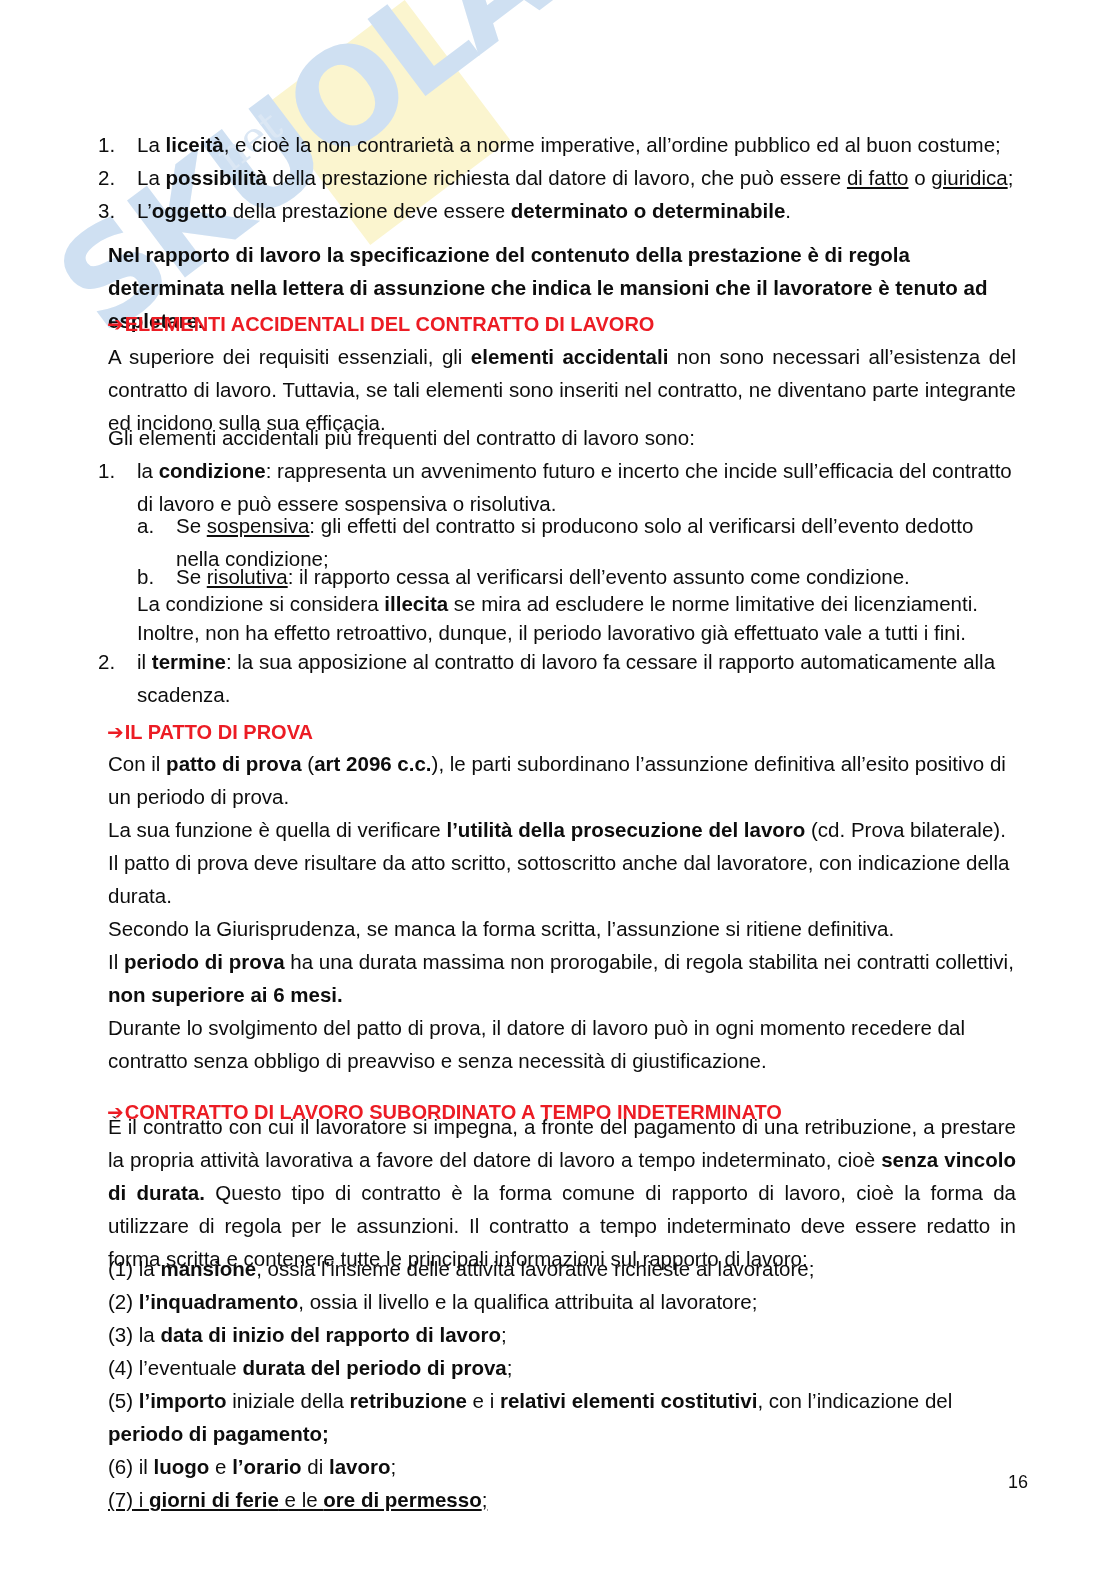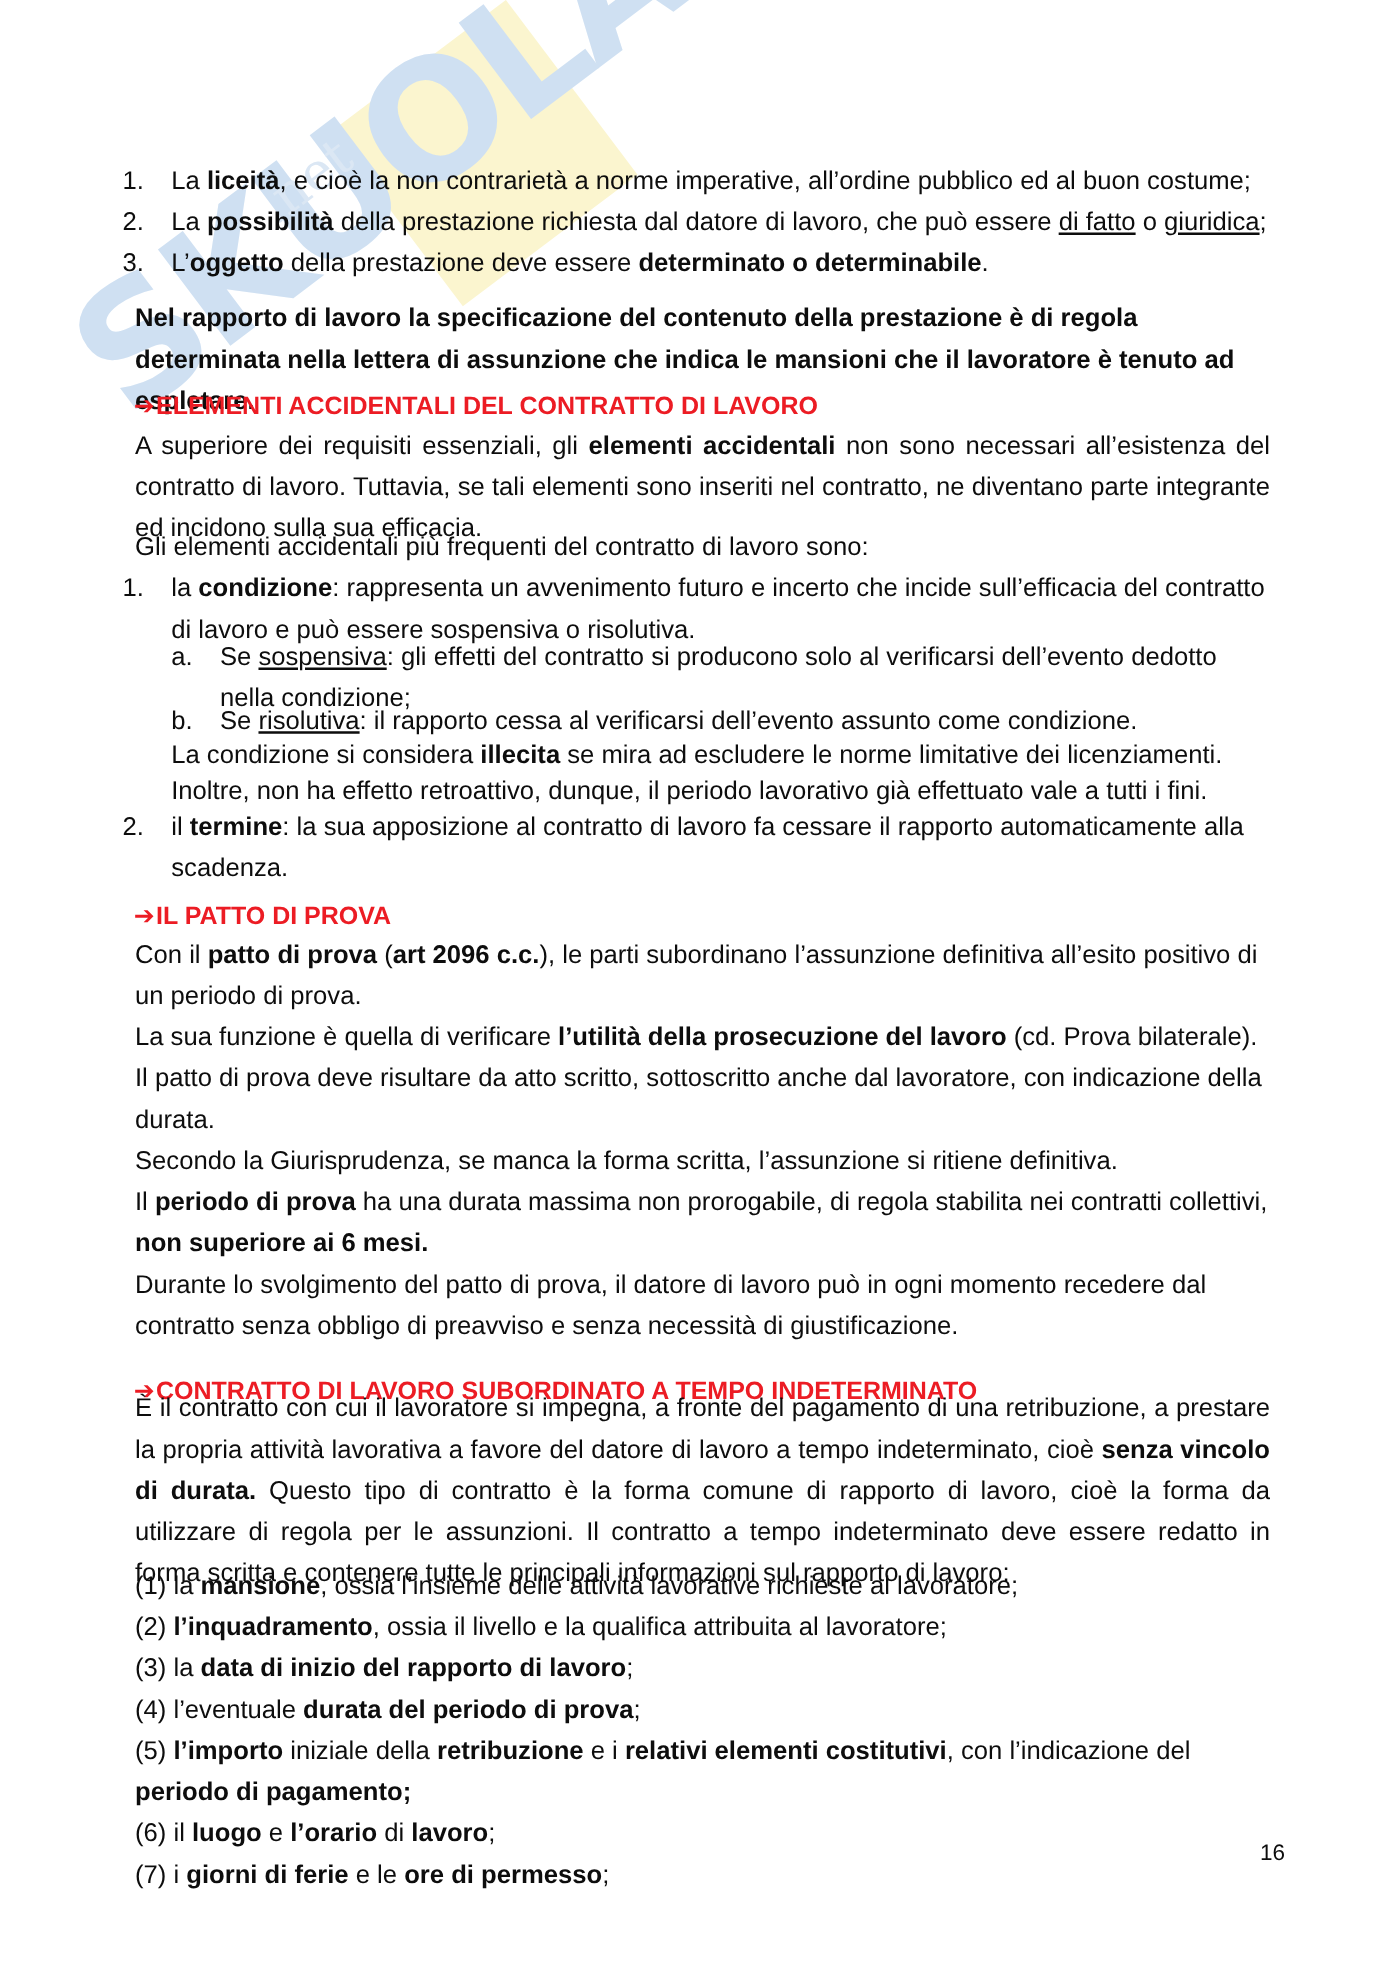--- a/index.html
+++ b/index.html
@@ -237,21 +237,21 @@
     </div>
     <div class="paren" style="left:108px; top:1351px; width:908px;">
       <span>(4)</span><span><span> l’eventuale </span><b>durata del periodo di prova</b><span>;</span></span>
     </div>
     <div class="paren" style="left:108px; top:1384px; width:908px;">
       <span>(5)</span><span><span> </span><b>l’importo</b><span> iniziale della </span><b>retribuzione</b><span> e i </span><b>relativi elementi costitutivi</b><span>, con l’indicazione del </span><b>periodo di pagamento;</b></span>
     </div>
     <div class="paren" style="left:108px; top:1450px; width:908px;">
       <span>(6)</span><span><span> il </span><b>luogo</b><span> e </span><b>l’orario</b><span> di </span><b>lavoro</b><span>;</span></span>
     </div>
-    <div class="paren" style="left:108px; top:1483px; width:908px;">
+    <div class="paren" style="left:108px; top:1483px; width:908px;text-decoration:underline;">
       <span>(7)</span><span><span> i </span><b>giorni di ferie</b><span> e le </span><b>ore di permesso</b><span>;</span></span>
     </div>
 
   </div>
 
   <div id="pagenum">16</div>
 
 </div>
 
 </body></html>

